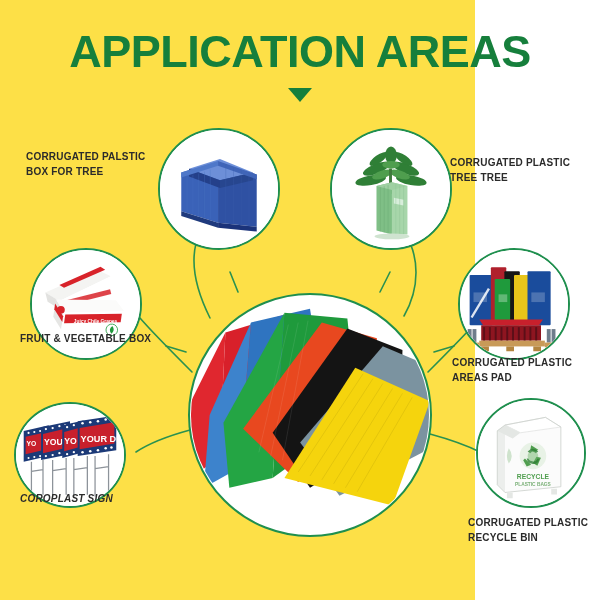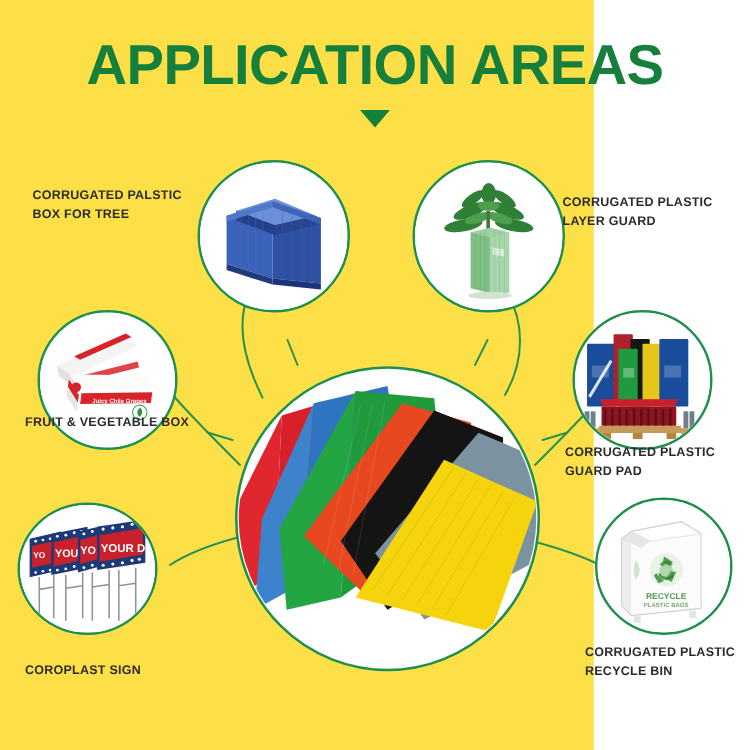--- a/index.html
+++ b/index.html
@@ -175,21 +175,21 @@
         <line x1="66" y1="56" x2="66" y2="108"></line>
         <line x1="70" y1="57" x2="70" y2="108"></line>
         <line x1="74" y1="58" x2="74" y2="108"></line>
       </g>
 
       <ellipse cx="62" cy="110" rx="18" ry="3" fill="#cfe3d0"></ellipse>
     </svg>
   </div>
   <div class="label right" style="left:450px; top:156px; width:145px;">
     <div>CORRUGATED PLASTIC</div>
-    <div>LAYER GUARD</div>
+    <div>TREE TREE</div>
   </div>
 
   <div class="node" style="left:30px; top:248px; width:112px; height:112px;">
     <svg class="node-art" viewBox="0 0 112 112">
       <rect width="112" height="112" fill="#ffffff"></rect>
 
       <g transform="rotate(-14 56 48)">
         <polygon points="16,34 74,24 86,34 28,46" fill="#f4f4f2"></polygon>
         <polygon points="16,34 28,46 28,56 16,44" fill="#e2e2e0"></polygon>
         <polygon points="28,46 86,34 86,44 28,56" fill="#ffffff"></polygon>
@@ -261,21 +261,21 @@
         <rect x="95" y="82" width="4" height="14"></rect>
       </g>
       <rect x="6" y="96" width="14" height="5" fill="#c89a58"></rect>
       <rect x="88" y="96" width="14" height="5" fill="#c89a58"></rect>
 
       <path d="M12 70 L30 40" stroke="#ffffff" stroke-width="2.5" opacity="0.85" fill="none"></path>
     </svg>
   </div>
   <div class="label right" style="left:452px; top:356px; width:145px;">
     <div>CORRUGATED PLASTIC</div>
-    <div>GUARD PAD</div>
+    <div>AREAS PAD</div>
   </div>
 
   <div class="node" style="left:14px; top:402px; width:112px; height:106px;">
     <svg class="node-art" viewBox="0 0 112 106">
       <rect width="112" height="106" fill="#ffffff"></rect>
 
       <g>
 
         <g transform="translate(8,22)">
           <polygon points="0,6 26,0 26,32 0,38" fill="#1c3a78"></polygon>
@@ -343,21 +343,21 @@
       </g>
 
       <g stroke="#8d939a" stroke-width="1.3" fill="none">
         <path d="M16 60 L16 96 M28 58 L28 94 M16 70 L28 68"></path>
         <path d="M38 58 L38 96 M52 56 L52 94 M38 69 L52 67"></path>
         <path d="M60 56 L60 96 M74 54 L74 94 M60 68 L74 66"></path>
         <path d="M82 54 L82 96 M96 52 L96 94 M82 67 L96 65"></path>
       </g>
     </svg>
   </div>
-  <div class="label left" style="left:20px; top:530px; width:160px;">
+  <div class="label left" style="left:20px; top:492px; width:160px;font-style:italic;">
     <div>COROPLAST SIGN</div>
   </div>
 
   <div class="node" style="left:476px; top:398px; width:110px; height:110px;">
     <svg class="node-art" viewBox="0 0 110 110">
       <rect width="110" height="110" fill="#ffffff"></rect>
 
       <polygon points="28,26 70,18 86,28 86,90 28,96" fill="#fbfbfb"></polygon>
       <polygon points="28,26 28,96 20,88 20,32" fill="#eceeec"></polygon>
 

